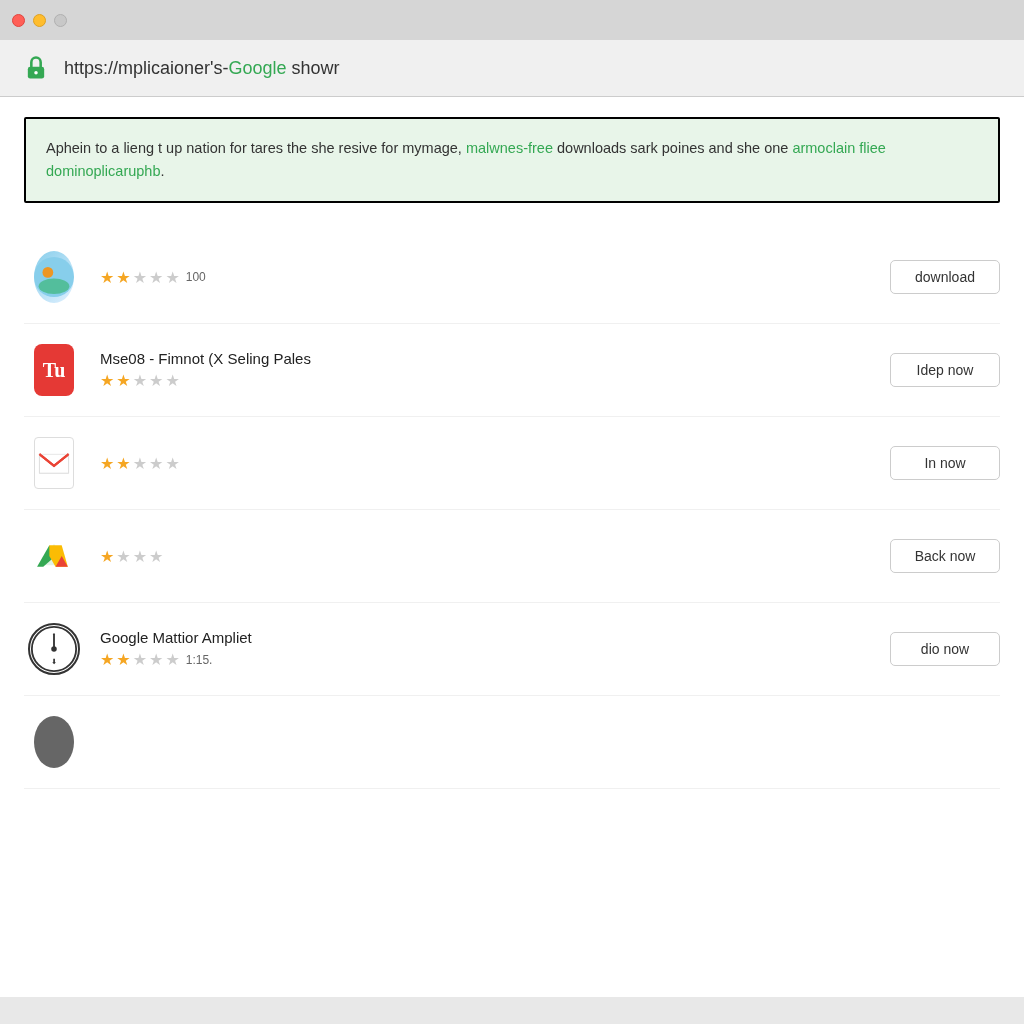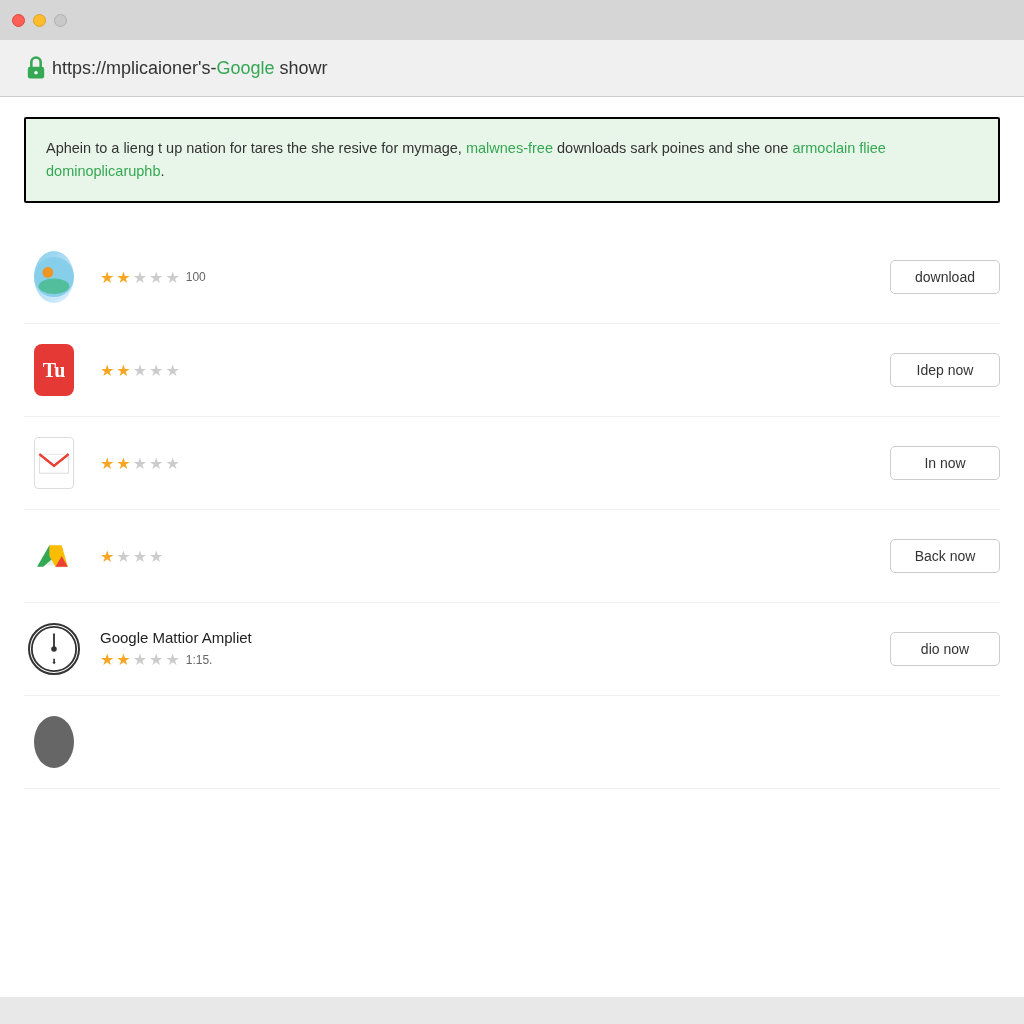--- a/index.html
+++ b/index.html
@@ -28,20 +28,21 @@
     .tl-close { background: #ff5f57; border: 1px solid #e0443e; }
     .tl-min   { background: #ffbd2e; border: 1px solid #dea123; }
     .tl-max   { background: #c8c8c8; border: 1px solid #b0b0b0; }
 
     
     .address-bar {
       background: #f0f0f0;
       padding: 12px 20px;
       display: flex;
       align-items: center;
+      gap: 12px;
       border-bottom: 1px solid #ccc;
     }
     .lock-icon {
       width: 32px;
       height: 32px;
       display: flex;
       align-items: center;
       justify-content: center;
       flex-shrink: 0;
     }
@@ -219,20 +220,21 @@
     </div>
     <button class="action-btn">download</button>
   </div>
       <div class="app-item">
     <div class="app-icon-wrap">
       <div class="app-icon icon-fade" style="background:#e53935; display:flex; align-items:center; justify-content:center;">
       <span style="color:white; font-weight:bold; font-size:20px; font-family:serif;">Tu</span>
     </div>
     </div>
     <div class="app-info">
+      <div class="app-name">Mse08 - Fimnot (X Seling Pales</div>
       <div class="stars">
             <span class="star-filled">★</span>
             <span class="star-filled">★</span>
             <span class="star-empty">★</span>
             <span class="star-empty">★</span>
             <span class="star-empty">★</span>
           </div>
     </div>
     <button class="action-btn">Idep now</button>
   </div>

